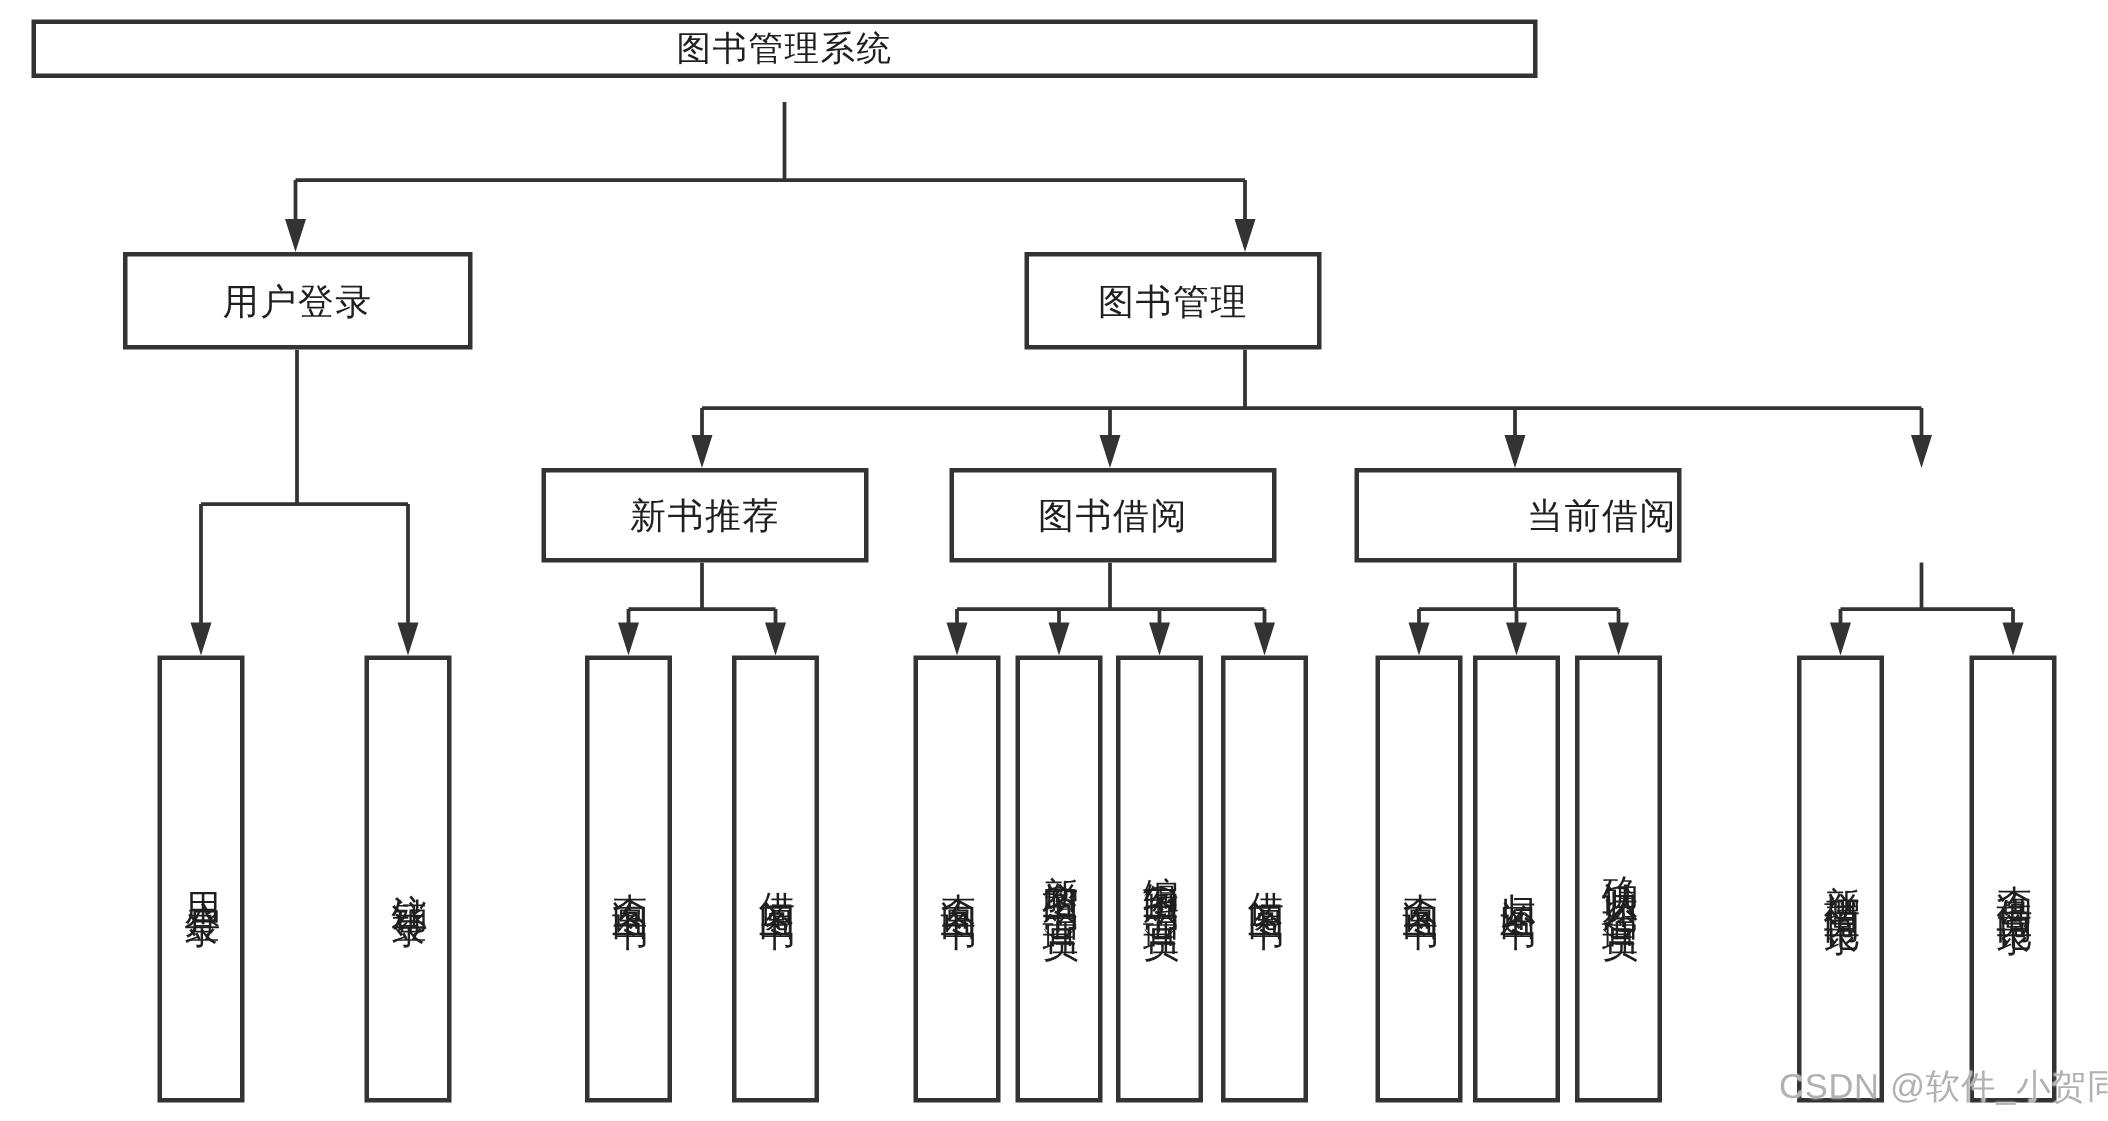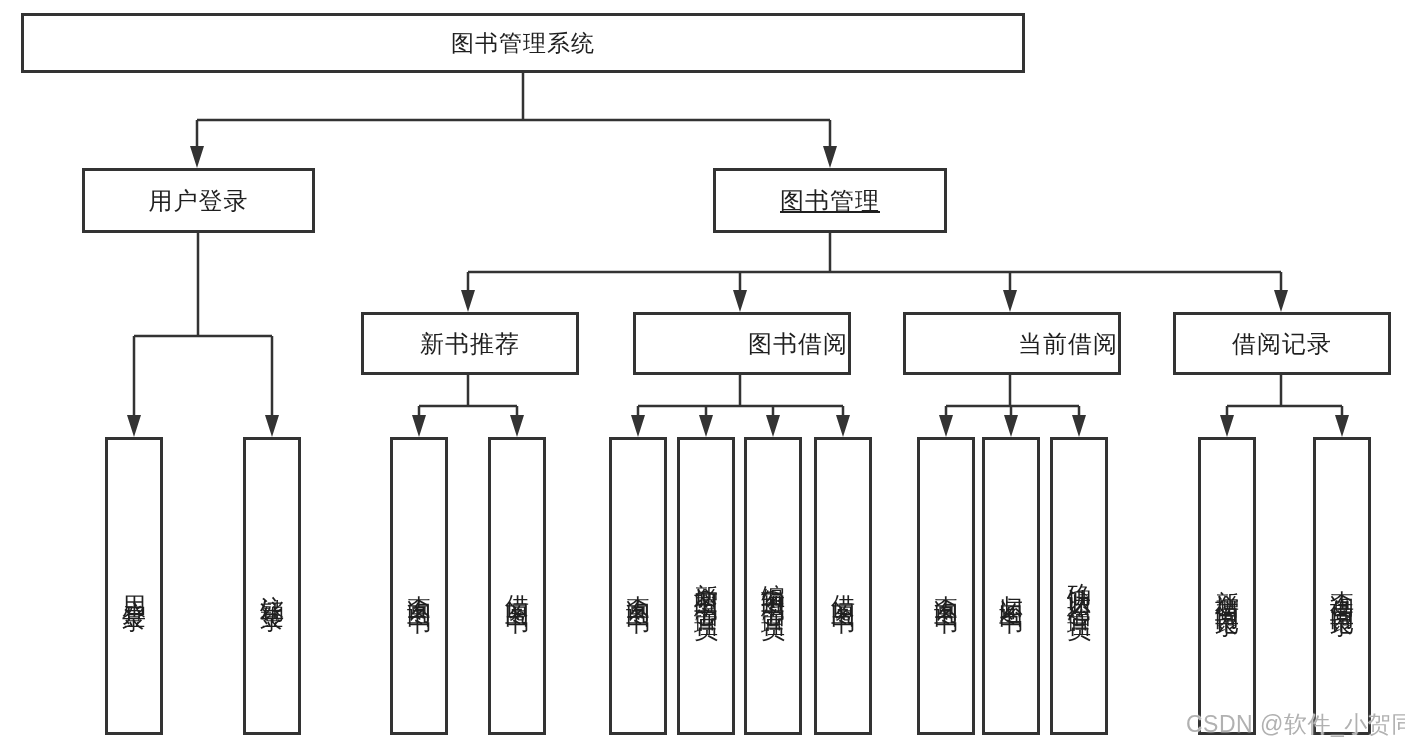--- a/index.html
+++ b/index.html
@@ -21,21 +21,21 @@
     position: absolute;
     box-sizing: border-box;
     background: #ffffff;
     border: 3px solid #333333;
     display: flex;
     align-items: center;
     justify-content: center;
     text-align: center;
   }
   .root-box {
-    left: 21px; top: 13px; width: 1004px; height: 60px;
+    left: 21px; top: 13px; width: 1004px; height: 39px;
     font-size: 23px; letter-spacing: 1px;
   }
   .l2-box { top: 168px; height: 65px; font-size: 24px; letter-spacing: 1px; }
   .l3-box { top: 312px; height: 63px; width: 218px; font-size: 24px; letter-spacing: 1px; }
   .leaf-box { top: 437px; height: 298px; width: 58px; }
   .vtext {
     writing-mode: vertical-rl;
     text-orientation: mixed;
     font-size: 24px;
     letter-spacing: 5px;
@@ -80,35 +80,32 @@
              M1335 415 L1349 415 L1342 437 Z" fill="#333333" stroke="none"></path>
   </svg>
 
   <div class="box root-box">
     <span>图书管理系统</span>
   </div>
 
   <div class="box l2-box" style="left:82px; width:233px;">
     <span>用户登录</span>
   </div>
-  <div class="box l2-box" style="left:713px; width:234px;text-decoration:underline;">
+  <div class="box l2-box" style="left:683px; width:198px;">
     <span>图书管理</span>
   </div>
 
   <div class="box l3-box" style="left:361px;">
     <span>新书推荐</span>
   </div>
-  <div class="box l3-box" style="left:633px;justify-content:flex-end;">
+  <div class="box l3-box" style="left:633px;">
     <span>图书借阅</span>
   </div>
   <div class="box l3-box" style="left:903px;justify-content:flex-end;">
     <span>当前借阅</span>
-  </div>
-  <div class="box l3-box" style="left:1173px;">
-    <span>借阅记录</span>
   </div>
 
   <div class="box leaf-box" style="left:105px;">
     <span class="vtext">用户登录</span>
   </div>
   <div class="box leaf-box" style="left:243px;">
     <span class="vtext">注销登录</span>
   </div>
   <div class="box leaf-box" style="left:390px;">
     <span class="vtext">查询图书</span>

